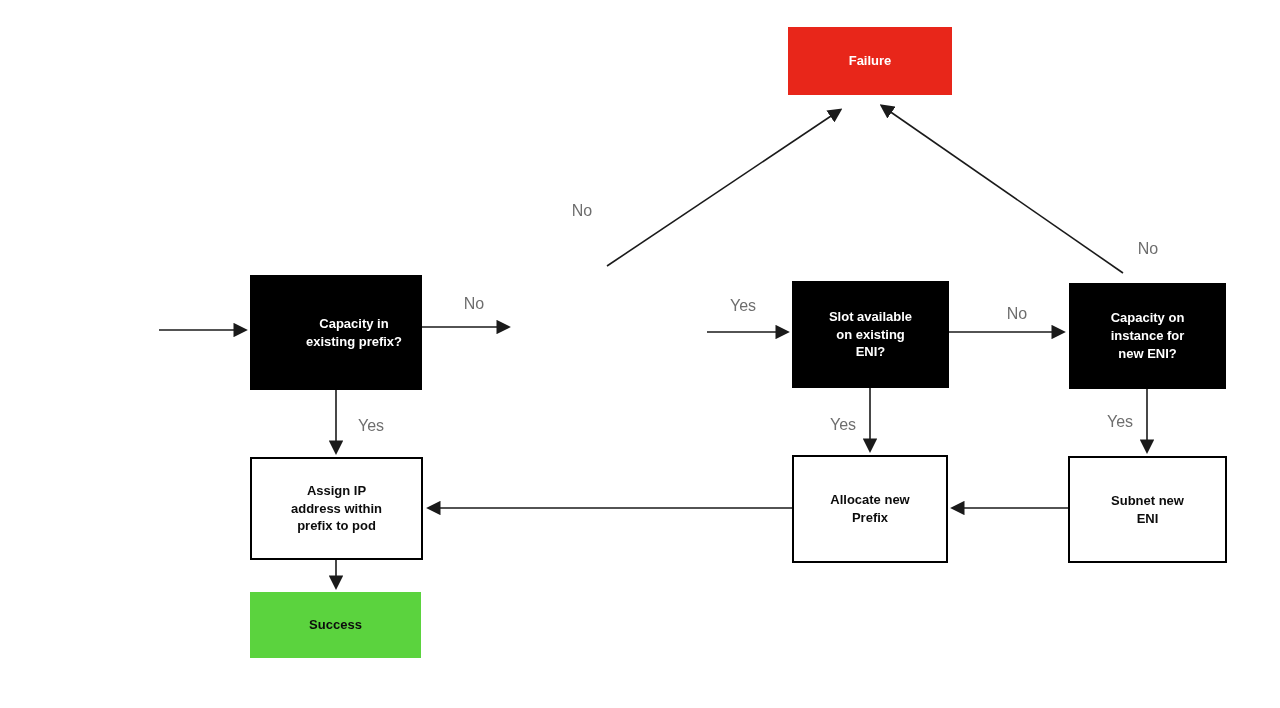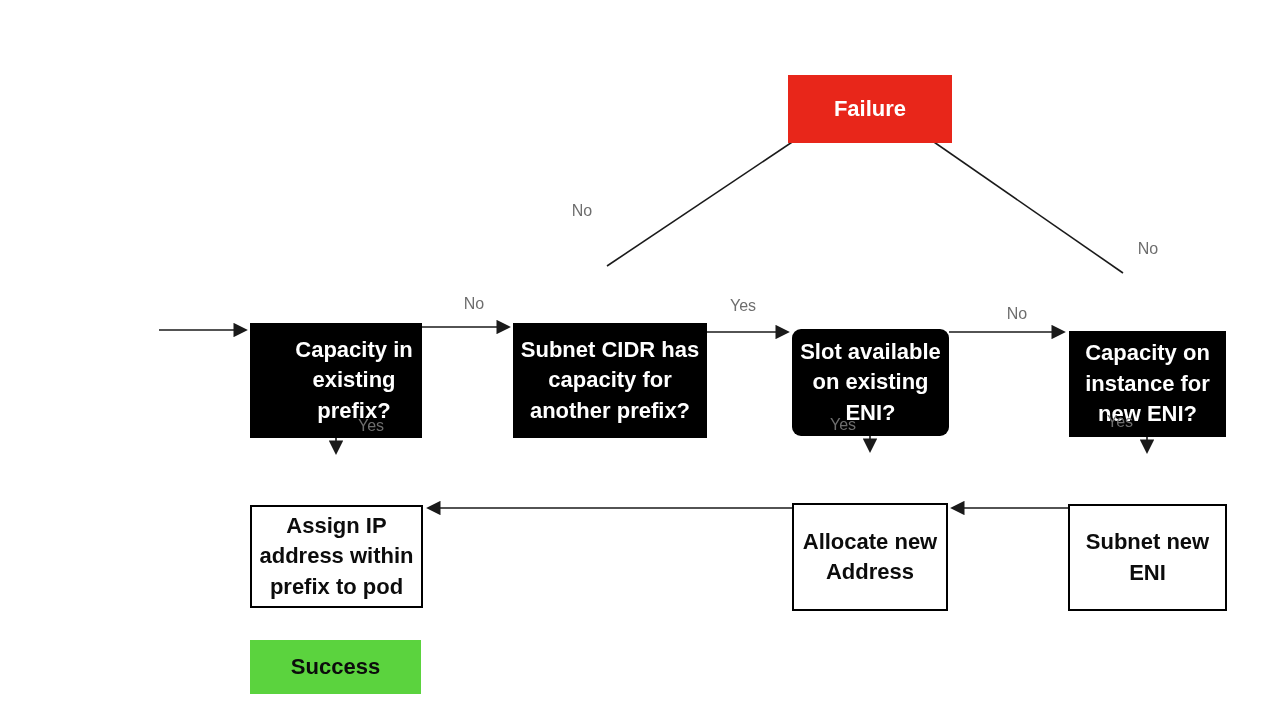--- a/index.html
+++ b/index.html
@@ -19,25 +19,24 @@
   }
   .edges-layer line { stroke: var(--arrow, #1a1a1a); stroke-width: 1.6px; }
   .arrow-head { fill: var(--arrow, #1a1a1a); }
   .node {
     position: absolute;
     display: flex;
     align-items: center;
     justify-content: center;
     text-align: center;
     font-weight: bold;
-    font-size: 22px;
+    font-size: 13px;
     line-height: 1.38;
     white-space: pre-line;
     box-sizing: border-box;
-    margin-top: 48px;
   }
   .node.start    { background: var(--start-fill, #14a2ef); color: #0c0c0c; }
   .node.decision { background: var(--decision-fill, #000000); color: var(--decision-text, #ffffff); }
   .node.process  { background: var(--process-fill, #ffffff); color: #0c0c0c;
                    border: 2px solid var(--process-border, #000000); }
   .node.failure  { background: var(--failure-fill, #e8261a); color: #ffffff; }
   .node.success  { background: var(--success-fill, #5bd33e); color: #0c0c0c; }
   .edge-label {
     position: absolute;
     transform: translate(-50%, -50%);
@@ -70,45 +69,42 @@
     <line x1="1147" y1="389" x2="1147" y2="451" marker-end="url(#arrow)"></line>
     <line x1="1068" y1="508" x2="953" y2="508" marker-end="url(#arrow)"></line>
     <line x1="792" y1="508" x2="429" y2="508" marker-end="url(#arrow)"></line>
     <line x1="336" y1="560" x2="336" y2="587" marker-end="url(#arrow)"></line>
   </svg>
 
 
   <div class="node decision" style="left:250px; top:275px; width:172px; height:115px;padding-left:36px;">Capacity in
 existing prefix?</div>
 
-  <div class="node decision" style="left:513px; top:275px; width:194px; height:115px;">Subnet CIDR has
-capacity for
-another prefix?</div>
 
-  <div class="node decision" style="left:792px; top:281px; width:157px; height:107px;border-radius:9px;">Slot available
+  <div class="node decision" style="left:792px; top:281px; width:157px; height:107px;">Slot available
 on existing
 ENI?</div>
 
   <div class="node decision" style="left:1069px; top:283px; width:157px; height:106px;">Capacity on
 instance for
 new ENI?</div>
 
   <div class="node failure" style="left:788px; top:27px; width:164px; height:68px;">Failure</div>
 
   <div class="node process" style="left:250px; top:457px; width:173px; height:103px;">Assign IP
 address within
 prefix to pod</div>
 
   <div class="node process" style="left:792px; top:455px; width:156px; height:108px;">Allocate new
-Address</div>
+Prefix</div>
 
   <div class="node process" style="left:1068px; top:456px; width:159px; height:107px;">Subnet new
 ENI</div>
 
-  <div class="node success" style="left:250px; top:592px; width:171px; height:54px;">Success</div>
+  <div class="node success" style="left:250px; top:592px; width:171px; height:66px;">Success</div>
 
   <div class="edge-label" style="left:474px; top:304px;">No</div>
   <div class="edge-label" style="left:743px; top:306px;">Yes</div>
   <div class="edge-label" style="left:1017px; top:314px;">No</div>
   <div class="edge-label" style="left:582px; top:211px;">No</div>
   <div class="edge-label" style="left:1148px; top:249px;">No</div>
   <div class="edge-label" style="left:371px; top:426px;">Yes</div>
   <div class="edge-label" style="left:843px; top:425px;">Yes</div>
   <div class="edge-label" style="left:1120px; top:422px;">Yes</div>
 

